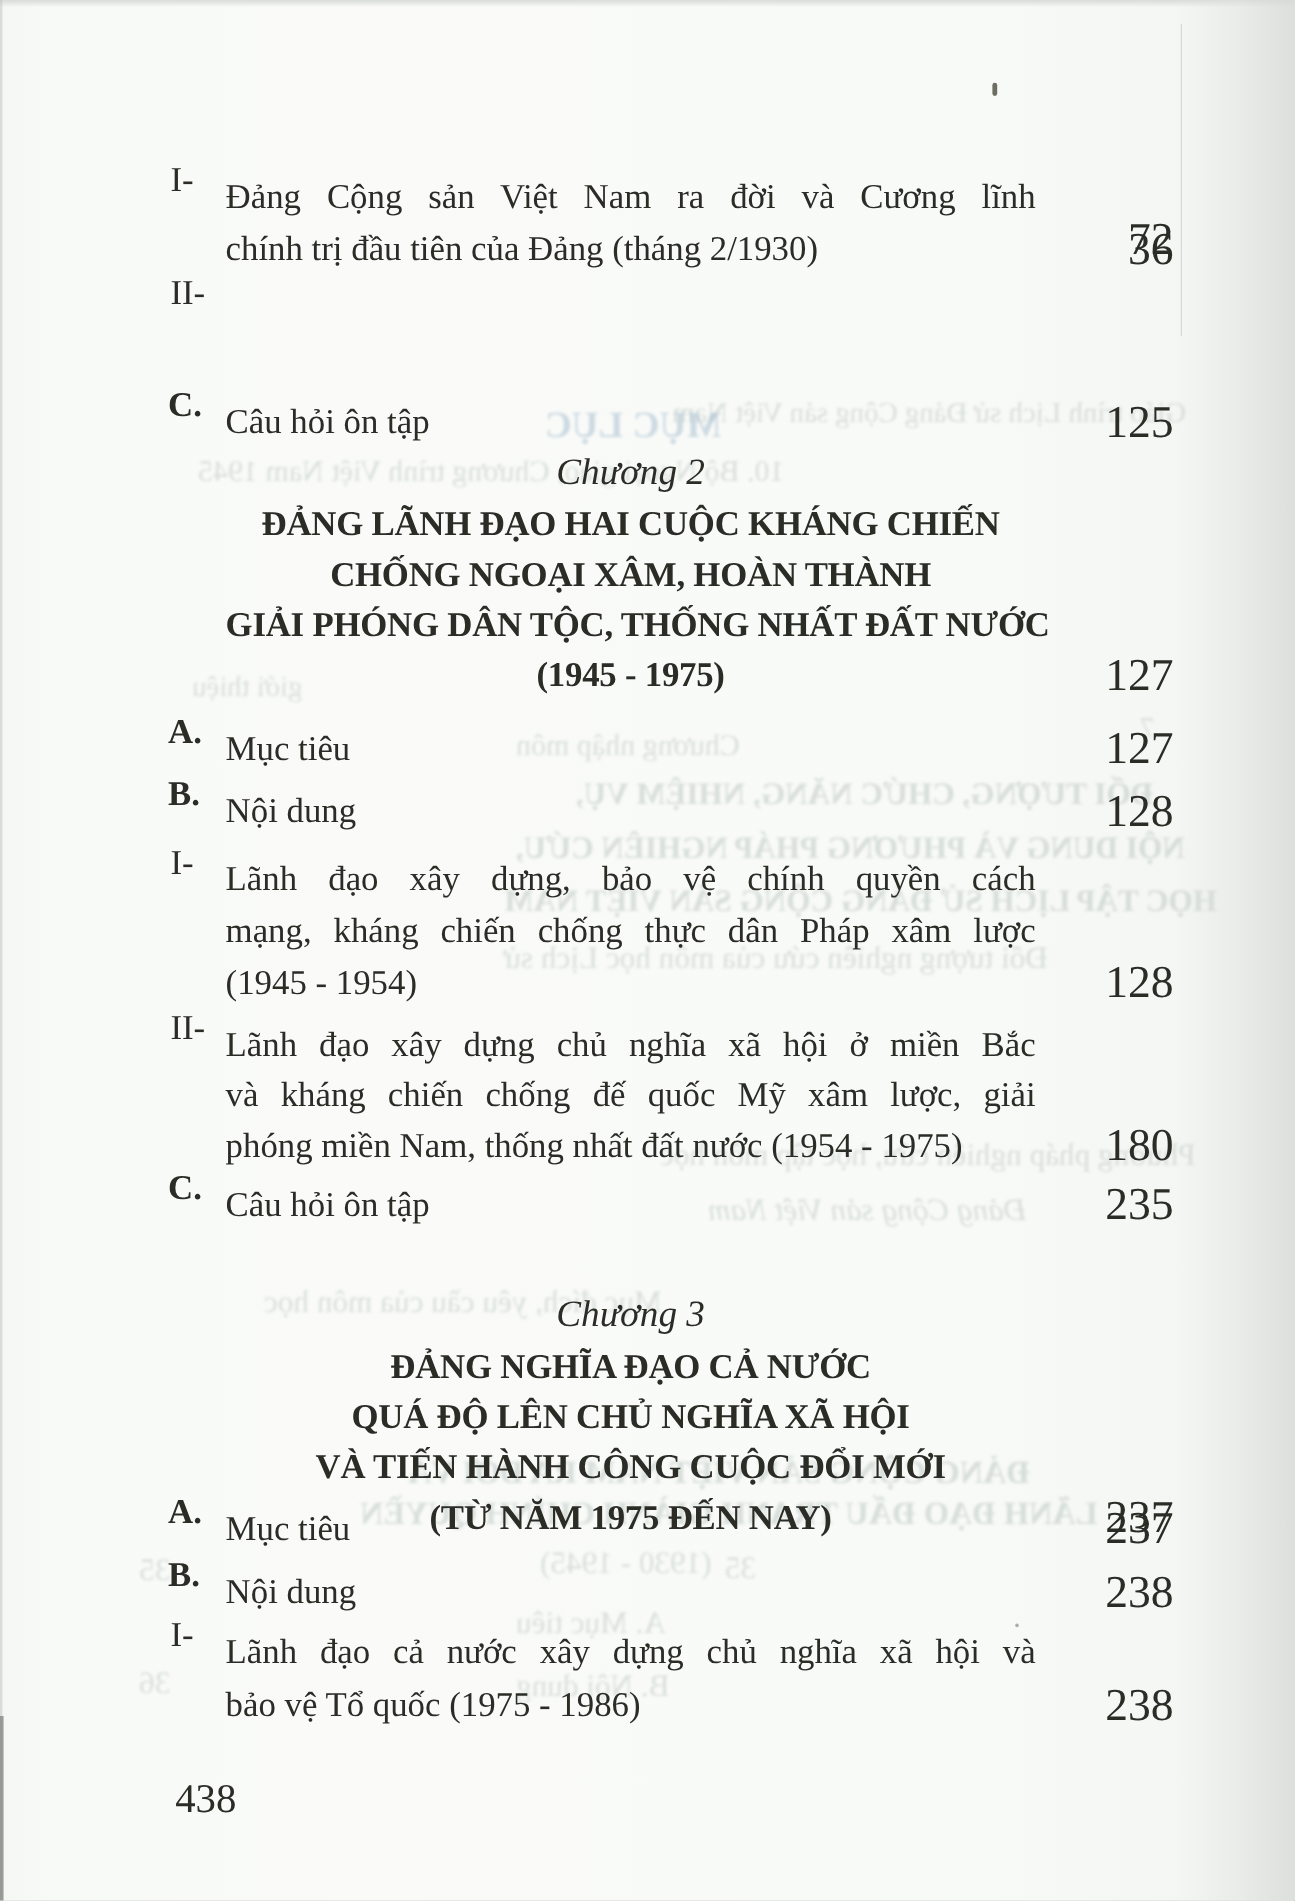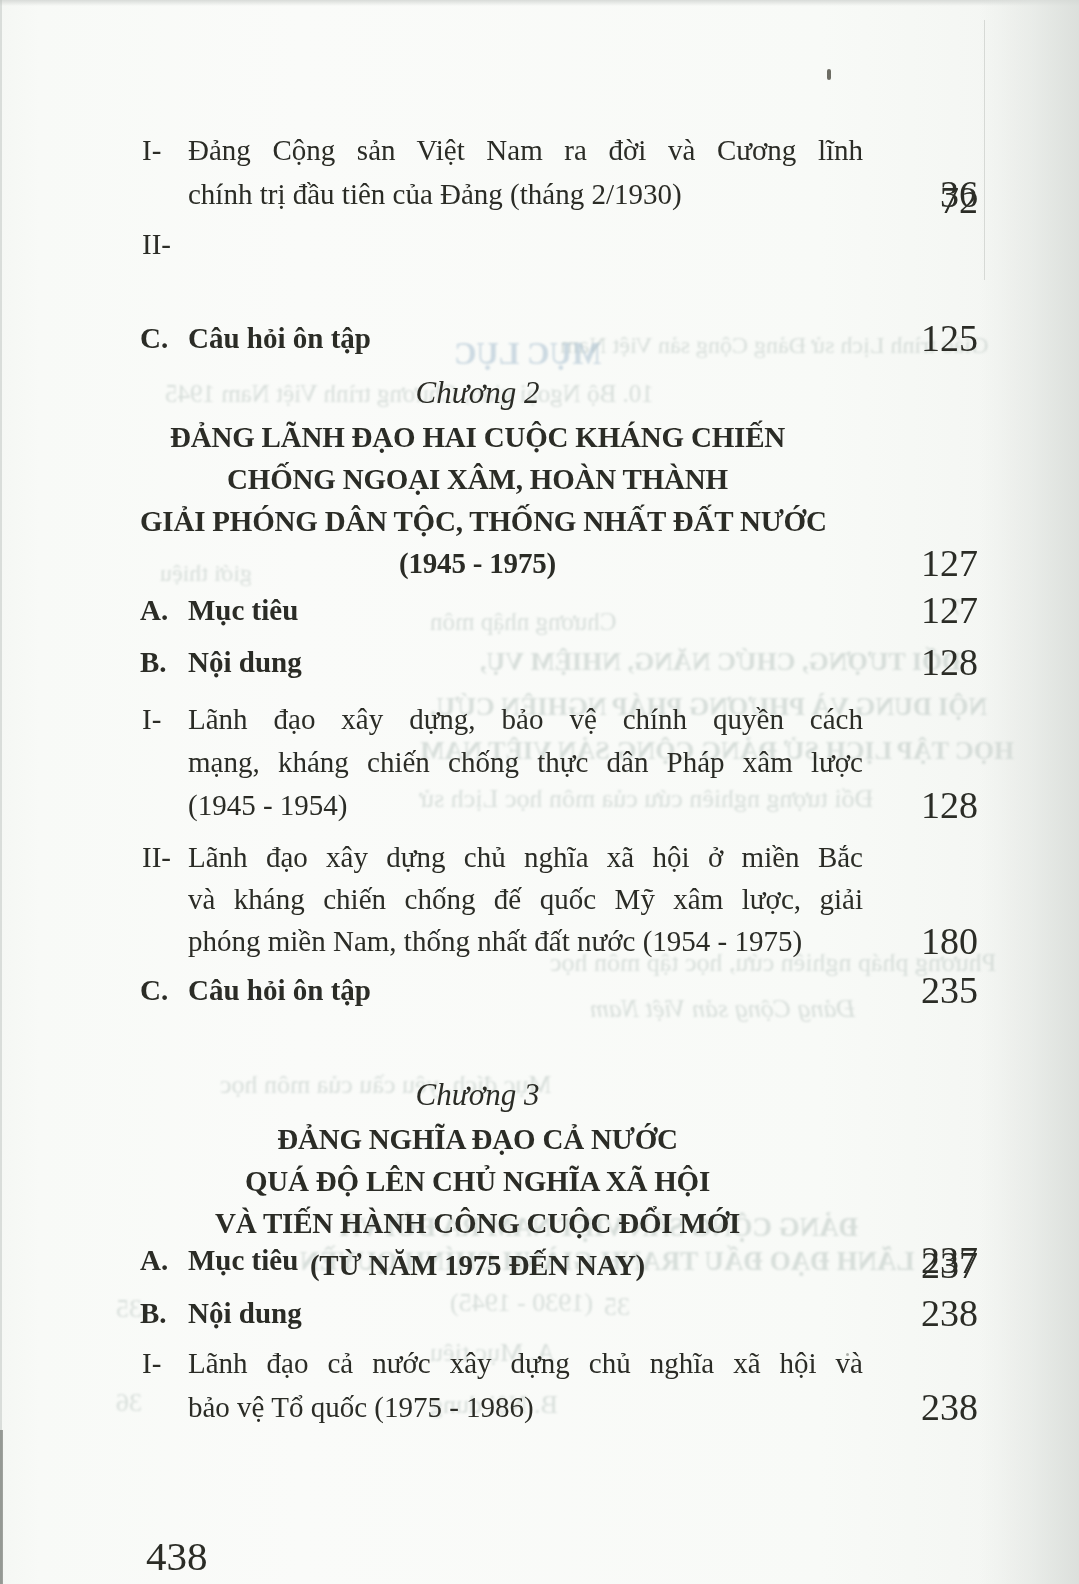--- a/index.html
+++ b/index.html
@@ -48,35 +48,35 @@
   .b16 { left:604px; top:1292px; font-size:26px; }
   .b17 { left:116px; top:1388px; font-size:26px; }
   .b18 { left:160px; top:560px; font-size:24px; }
   .b19 { left:950px; top:594px; font-size:24px; }
   .b20 { left:116px; top:1294px; font-size:26px; }
 
   
   .e { position:absolute; left:140px; width:838px; }
   .lab { position:absolute; left:2px; top:0; font-size:29px; line-height:44px; }
   .lab.bold { font-weight:700; left:0; }
-  .txt { margin-left:48px; width:675px; }
+  .txt { margin-left:48px; width:675px;margin-top:14px; }
   .ln { font-size:29px; line-height:44px; }
   .tight .ln, .tight .lab, .tight .pg { line-height:43px; }
   .tighter .ln, .tighter .lab, .tighter .pg { line-height:42px; }
   .j { text-align:justify; text-align-last:justify; }
   .pg { position:absolute; right:0; bottom:0; font-size:38px; line-height:44px; }
-  .bold { font-weight:700; }
+  .bold { font-weight:400; }
 
   .chap { position:absolute; left:140px; width:838px; }
-  .chap .inner { width:675px; text-align:center; }
+  .chap .inner { margin-left:48px; width:675px; text-align:center; }
   .chuong { font-style:italic; font-size:31px; line-height:46px; }
   .cap { font-weight:700; font-size:29px; line-height:42px; white-space:nowrap; letter-spacing:-0.2px; }
   .chap .pg { line-height:42px; }
 
-  .footer-num { position:absolute; left:146px; top:1534px; font-size:41px; line-height:44px; }
+  .footer-num { position:absolute; left:146px; top:1478px; font-size:34px; line-height:44px; }
 </style>
 </head>
 <body>
 
 <div class="page">
 
   <div class="bl b1">Giáo trình Lịch sử Đảng Cộng sản Việt Nam</div>
   <div class="bl b0">MỤC LỤC</div>
   <div class="bl b2">10. Bộ Ngoại giao, Chương trình Việt Nam 1945</div>
   <div class="bl b18">giới thiệu</div>

